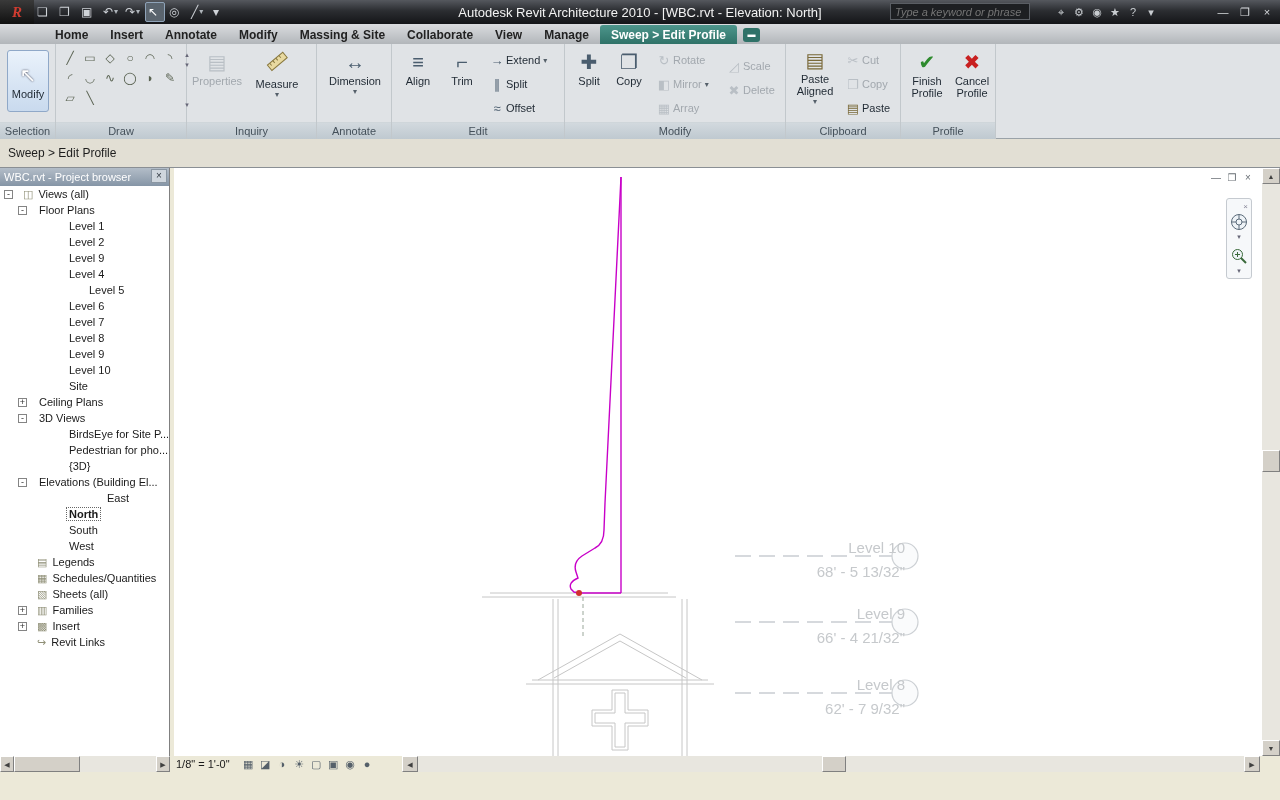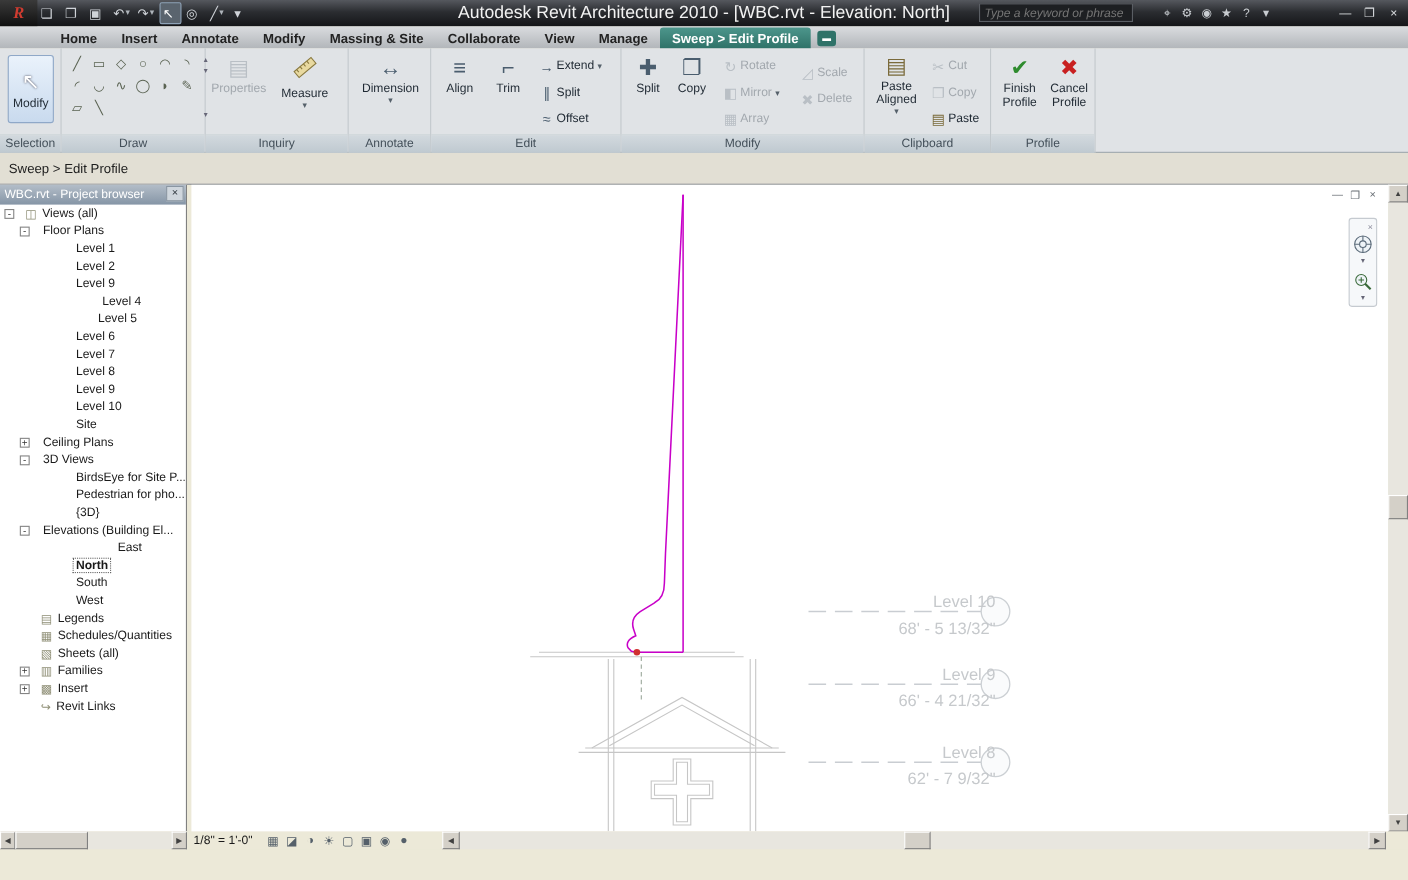--- a/index.html
+++ b/index.html
@@ -7,21 +7,21 @@
   #app { position:relative; width:1280px; height:800px; font-family:"Liberation Sans",sans-serif; background:#ece9d8; font-size:11px; color:#222; }
 
   
   #titlebar { position:absolute; left:0; top:0; width:1280px; height:24px; background:linear-gradient(180deg,#55585e 0%,#2b2d31 45%,#141518 100%); display:flex; align-items:center; }
   #app-logo { width:34px; height:24px; background:linear-gradient(180deg,#3a3a3a,#101010); color:#d03c30; font:bold italic 15px "Liberation Serif",serif; text-align:center; line-height:24px; }
   .qat { display:flex; align-items:center; height:24px; }
   .qat-btn { min-width:20px; height:20px; margin:0 1px; color:#cfd3d8; font-size:12px; line-height:20px; text-align:center; border-radius:2px; display:flex; align-items:center; padding:0 2px; }
   .qat-btn.pressed { background:#5a646e; border:1px solid #8fa3b8; color:#fff; }
   .qat-btn .caret { font-size:8px; margin-left:1px; color:#aeb4ba; }
   .caret:empty, .ricon:empty { display:none; }
-  #title-text { position:absolute; left:330px; width:620px; text-align:center; color:#f2f2f2; font-size:16px; }
+  #title-text { position:absolute; left:330px; width:620px; text-align:center; color:#f2f2f2; font-size:13px; }
   #search-wrap { position:absolute; right:250px; top:3px; width:140px; height:17px; background:#1d1f22; border:1px solid #5a5e64; display:flex; align-items:center; }
   #search-input { flex:1; background:transparent; border:none; outline:none; color:#9aa0a6; font:italic 11px "Liberation Sans",sans-serif; padding:0 4px; }
   #title-icons { position:absolute; right:120px; top:0; display:flex; height:24px; align-items:center; }
   .t-icon { width:18px; height:18px; color:#c8ccd0; text-align:center; line-height:18px; font-size:11px; }
   #win-controls { position:absolute; right:2px; top:0; display:flex; height:24px; align-items:center; }
   .win-btn { width:22px; height:18px; color:#d8dbde; text-align:center; line-height:18px; font-size:11px; }
 
   
   #tabs-row { position:absolute; left:0; top:24px; width:1280px; height:20px; background:linear-gradient(180deg,#dadcdf,#b2b6ba); display:flex; align-items:flex-end; padding-left:44px; }
   .rtab { padding:3px 11px 2px; font-size:12px; color:#222;font-weight:bold; }
@@ -420,21 +420,21 @@
           <span class="ticon"></span>
           <span class="tlabel">Level 2</span>
         </div>
 
         <div class="tree-row" style="padding-left: 48px;">
           <span class="exp"></span>
           <span class="ticon"></span>
           <span class="tlabel">Level 9</span>
         </div>
 
-        <div class="tree-row" style="padding-left: 48px; margin-left: 24px;">
+        <div class="tree-row" style="padding-left: 48px;">
           <span class="exp"></span>
           <span class="ticon"></span>
           <span class="tlabel">Level 4</span>
         </div>
 
         <div class="tree-row" style="padding-left: 68px;">
           <span class="exp"></span>
           <span class="ticon"></span>
           <span class="tlabel">Level 5</span>
         </div>

